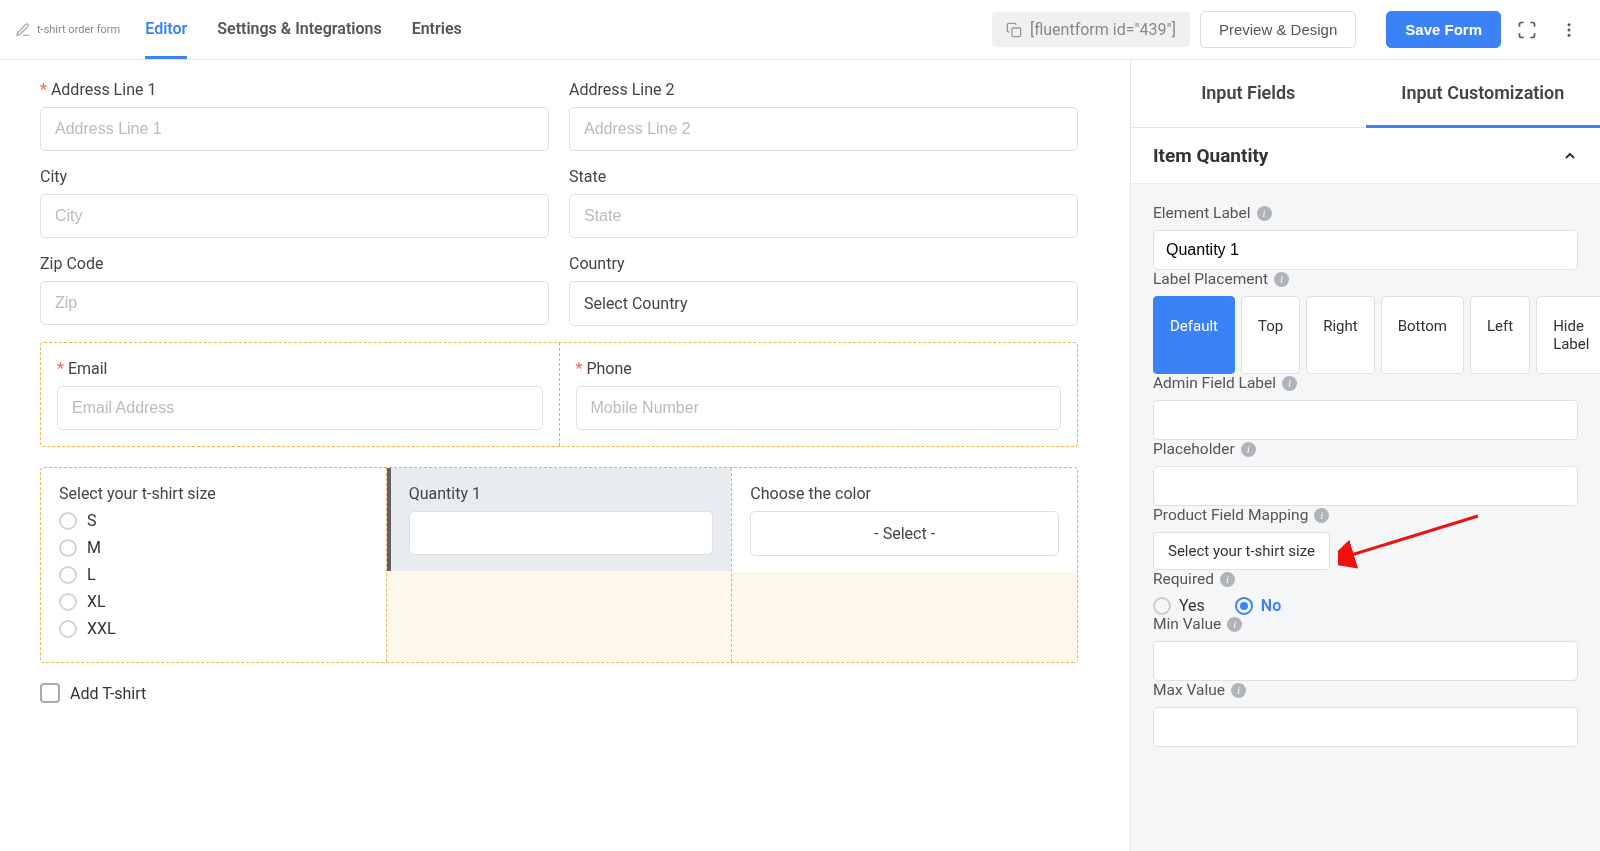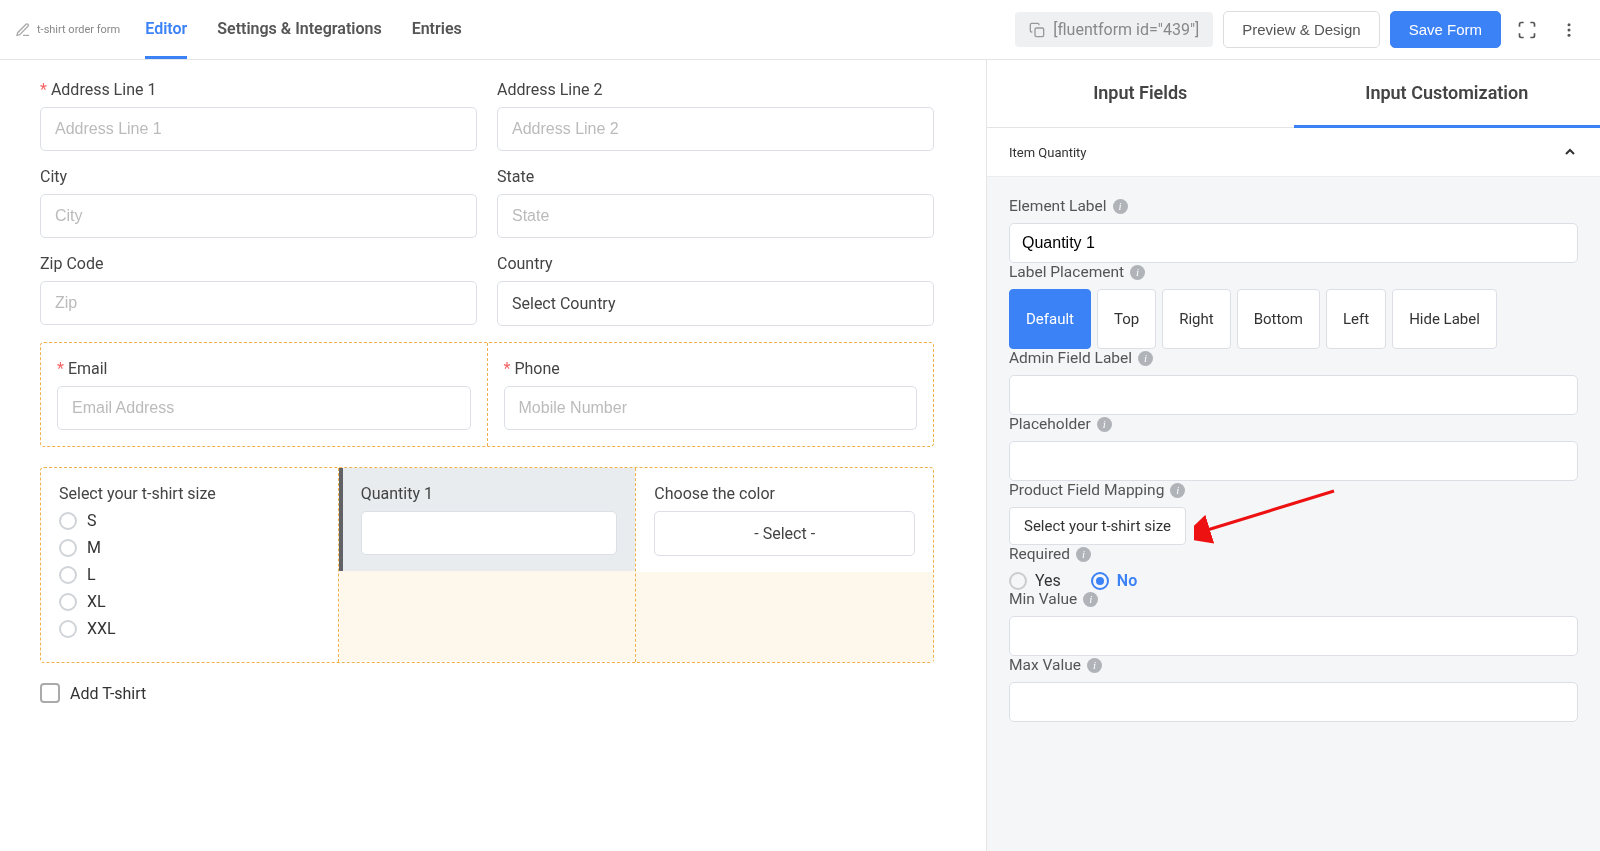--- a/index.html
+++ b/index.html
@@ -6,27 +6,27 @@
 body { font-family: -apple-system, BlinkMacSystemFont, "Segoe UI", Roboto, sans-serif; font-size: 14px; color: #333; background: #fff; }
 
 .topbar { display: flex; align-items: center; height: 60px; border-bottom: 1px solid #e5e5e5; padding: 0 15px; }
 .form-title { display: flex; align-items: center; color: #888; font-size: 11px; margin-right: 25px; }
 .form-title svg { margin-right: 6px; }
 .top-tabs { display: flex; gap: 30px; flex: 1; }
 .top-tab { font-size: 16px; color: #555; font-weight: 600; cursor: pointer; padding: 18px 0; border-bottom: 3px solid transparent; }
 .top-tab.active { color: #3b82f6; border-bottom-color: #3b82f6; }
 .shortcode-box { background: #eef0f2; color: #888; padding: 8px 14px; border-radius: 4px; font-size: 16px; display: flex; align-items: center; gap: 8px; }
 .btn { padding: 9px 18px; border-radius: 5px; font-size: 15px; cursor: pointer; border: 1px solid #ddd; background: #fff; color: #555; }
-.btn.primary { background: #3b82f6; color: #fff; border-color: #3b82f6; font-weight: 400; }
+.btn.primary { background: #3b82f6; color: #fff; border-color: #3b82f6; font-weight: 700; margin-left: 20px; }
 .top-actions { display: flex; gap: 10px; align-items: center; }
 .icon-btn { width: 32px; height: 32px; display: flex; align-items: center; justify-content: center; cursor: pointer; color: #555; }
 
 .main { display: flex; height: calc(100vh - 60px); gap: 12px; }
 .canvas { flex: 1; padding: 20px 40px; overflow-y: auto; }
-.sidebar { width: 614px; border-left: 1px solid #e5e5e5; background: #f5f6f8; overflow-y: auto; }
+.sidebar { width: 470px; border-left: 1px solid #e5e5e5; background: #f5f6f8; overflow-y: auto; }
 
 .row { display: flex; gap: 20px; margin-bottom: 16px; }
 .col { flex: 1; }
 .field-label { font-size: 16px; color: #444; margin-bottom: 8px; display: block; }
 .req { color: #f56565; margin-right: 4px; }
 .text-input { width: 100%; padding: 12px 14px; border: 1px solid #dcdfe6; border-radius: 5px; font-size: 16px; color: #333; }
 .text-input::placeholder { color: #bbb; }
 .select-input { width: 100%; padding: 12px 14px; border: 1px solid #dcdfe6; border-radius: 5px; font-size: 16px; color: #444; background: #fff; }
 
 .dashed-container { border: 1px dashed #f0b14a; border-radius: 4px; margin-bottom: 20px; }
@@ -44,21 +44,21 @@
 .radio-option { display: flex; align-items: center; gap: 10px; margin-top: 8px; font-size: 16px; }
 .radio-circle { width: 18px; height: 18px; border: 2px solid #d0d3d8; border-radius: 50%; }
 
 .checkbox-row { display: flex; align-items: center; gap: 10px; margin-top: 20px; font-size: 16px; }
 .checkbox-sq { width: 20px; height: 20px; border: 2px solid #aaa; border-radius: 4px; }
 
 .side-tabs { display: flex; background: #fff; }
 .side-tab { flex: 1; text-align: center; padding: 22px 0; font-size: 18px; font-weight: 600; color: #444; cursor: pointer; border-bottom: 1px solid #e5e5e5; }
 .side-tab.active { border-bottom: 3px solid #3b82f6; }
 
-.panel-header { background: #fff; padding: 16px 22px; font-size: 13px; font-weight: 400; display: flex; justify-content: space-between; align-items: center; border-bottom: 1px solid #eaecef; }
+.panel-header { background: #fff; padding: 16px 22px; font-size: 19px; font-weight: 700; display: flex; justify-content: space-between; align-items: center; border-bottom: 1px solid #eaecef; }
 .panel-body { padding: 20px 22px; }
 .side-label { font-size: 15.5px; color: #555; margin-bottom: 8px; display: flex; align-items: center; gap: 6px; }
 .side-input { width: 100%; padding: 10px 12px; border: 1px solid #dcdfe6; border-radius: 5px; font-size: 16px; background: #fff; }
 .side-group { }
 
 .seg-group { display: flex; gap: 6px; }
 .seg { padding: 20px 16px; border: 1px solid #dcdfe6; border-radius: 4px; background: #fff; font-size: 15px; cursor: pointer; }
 .seg.active { background: #3b82f6; color: #fff; border-color: #3b82f6; }
 
 .radio-inline { display: flex; gap: 30px; align-items: flex-end; }

